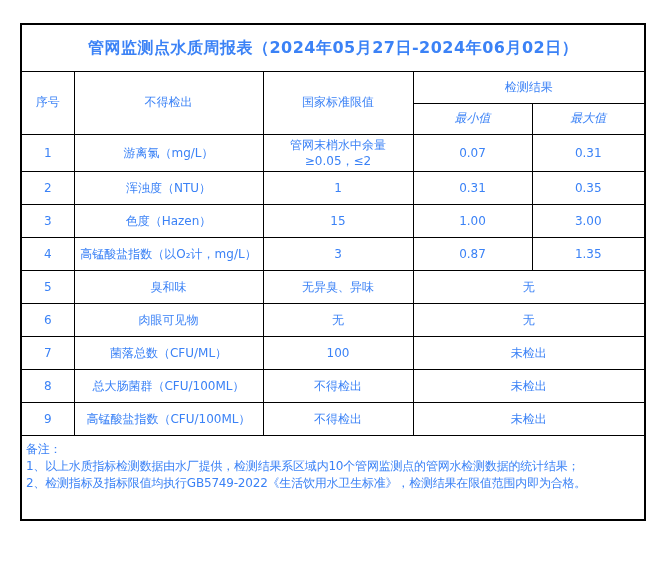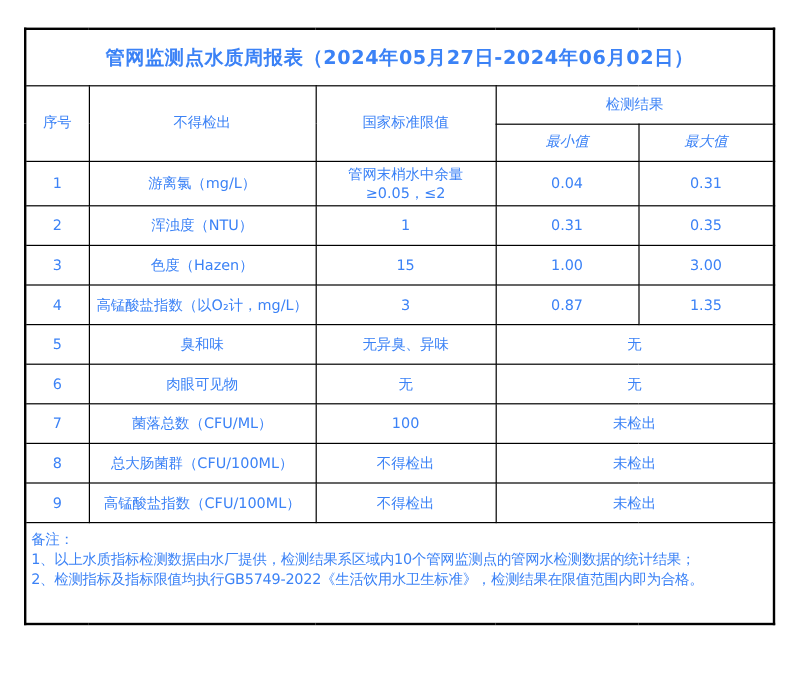--- a/index.html
+++ b/index.html
@@ -85,21 +85,21 @@
       </tr>
       <tr class="head-row-b">
         <td>最小值</td>
         <td>最大值</td>
       </tr>
 
       <tr class="data-row">
         <td>1</td>
         <td>游离氯（mg/L）</td>
         <td>管网末梢水中余量≥0.05，≤2</td>
-        <td>0.04</td>
+        <td>0.07</td>
         <td>0.31</td>
       </tr>
       <tr class="data-row">
         <td>2</td>
         <td>浑浊度（NTU）</td>
         <td>1</td>
         <td>0.31</td>
         <td>0.35</td>
       </tr>
       <tr class="data-row">

